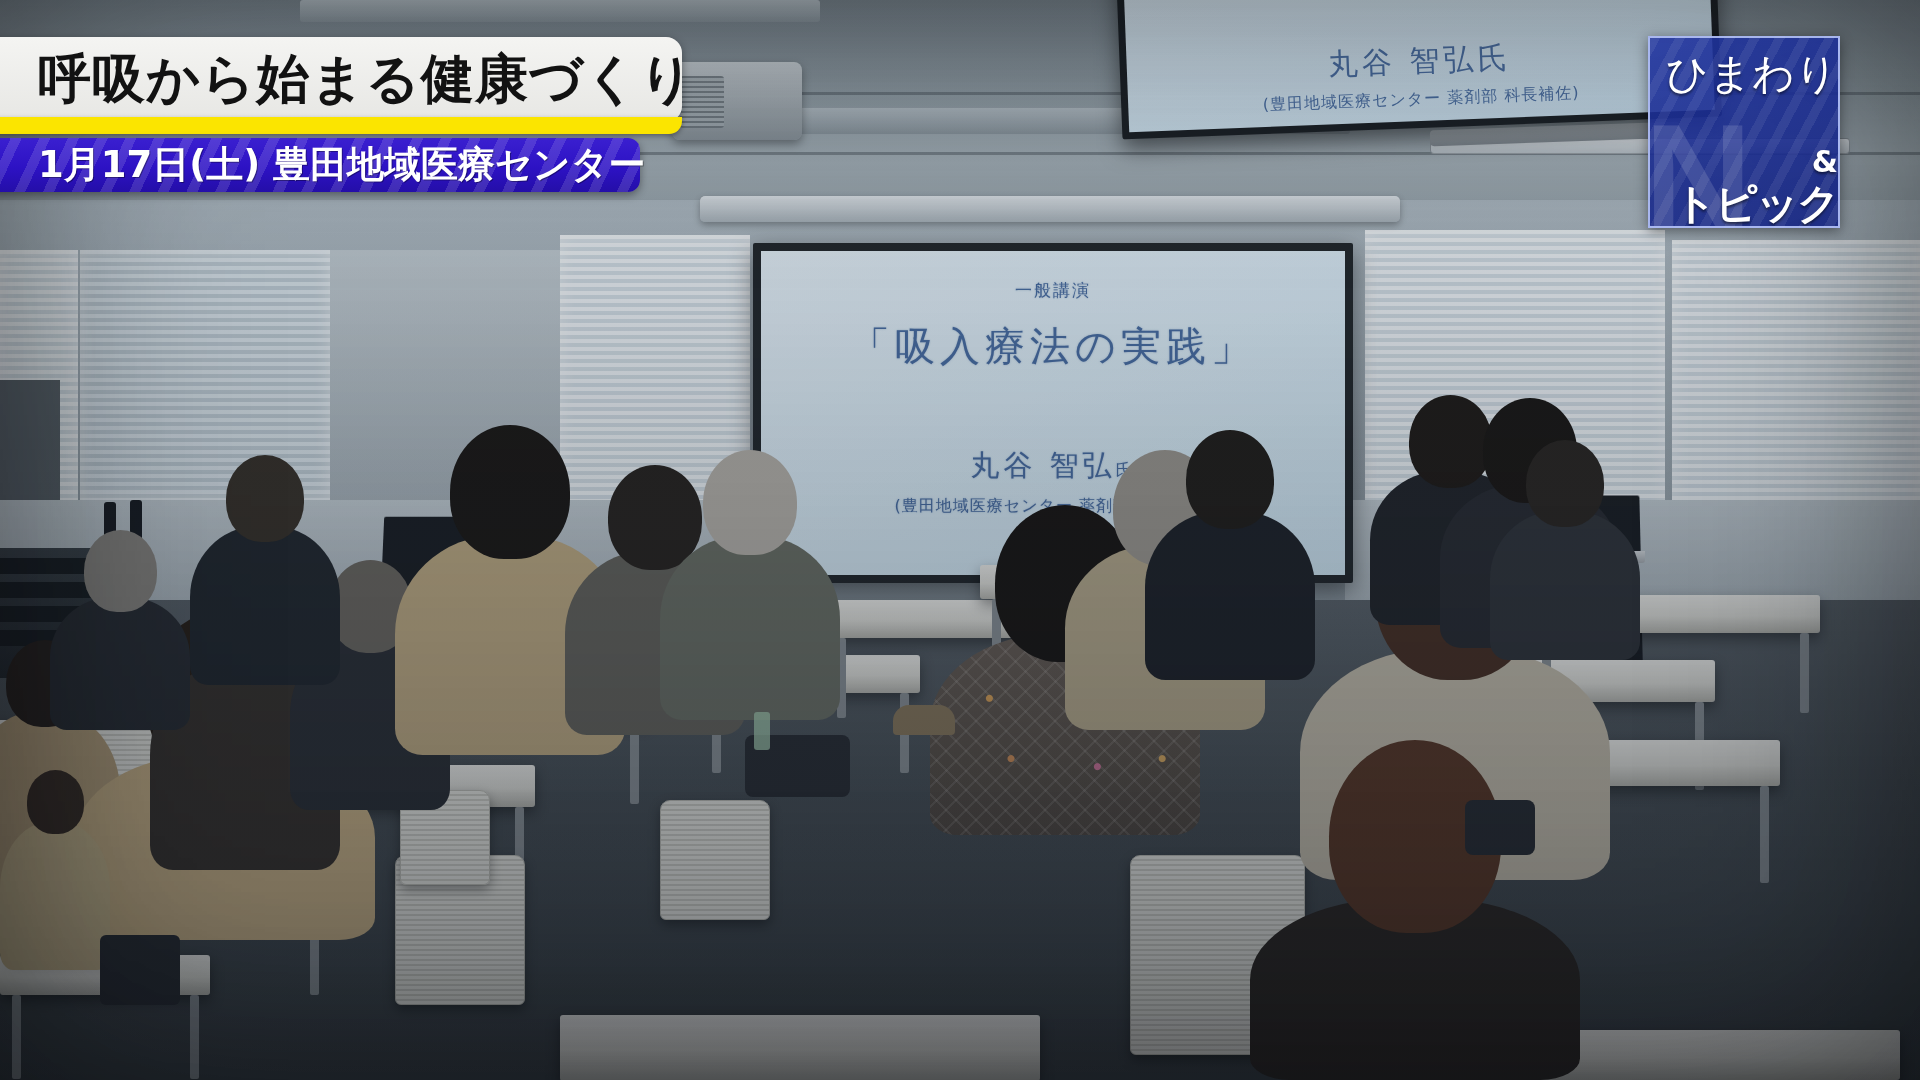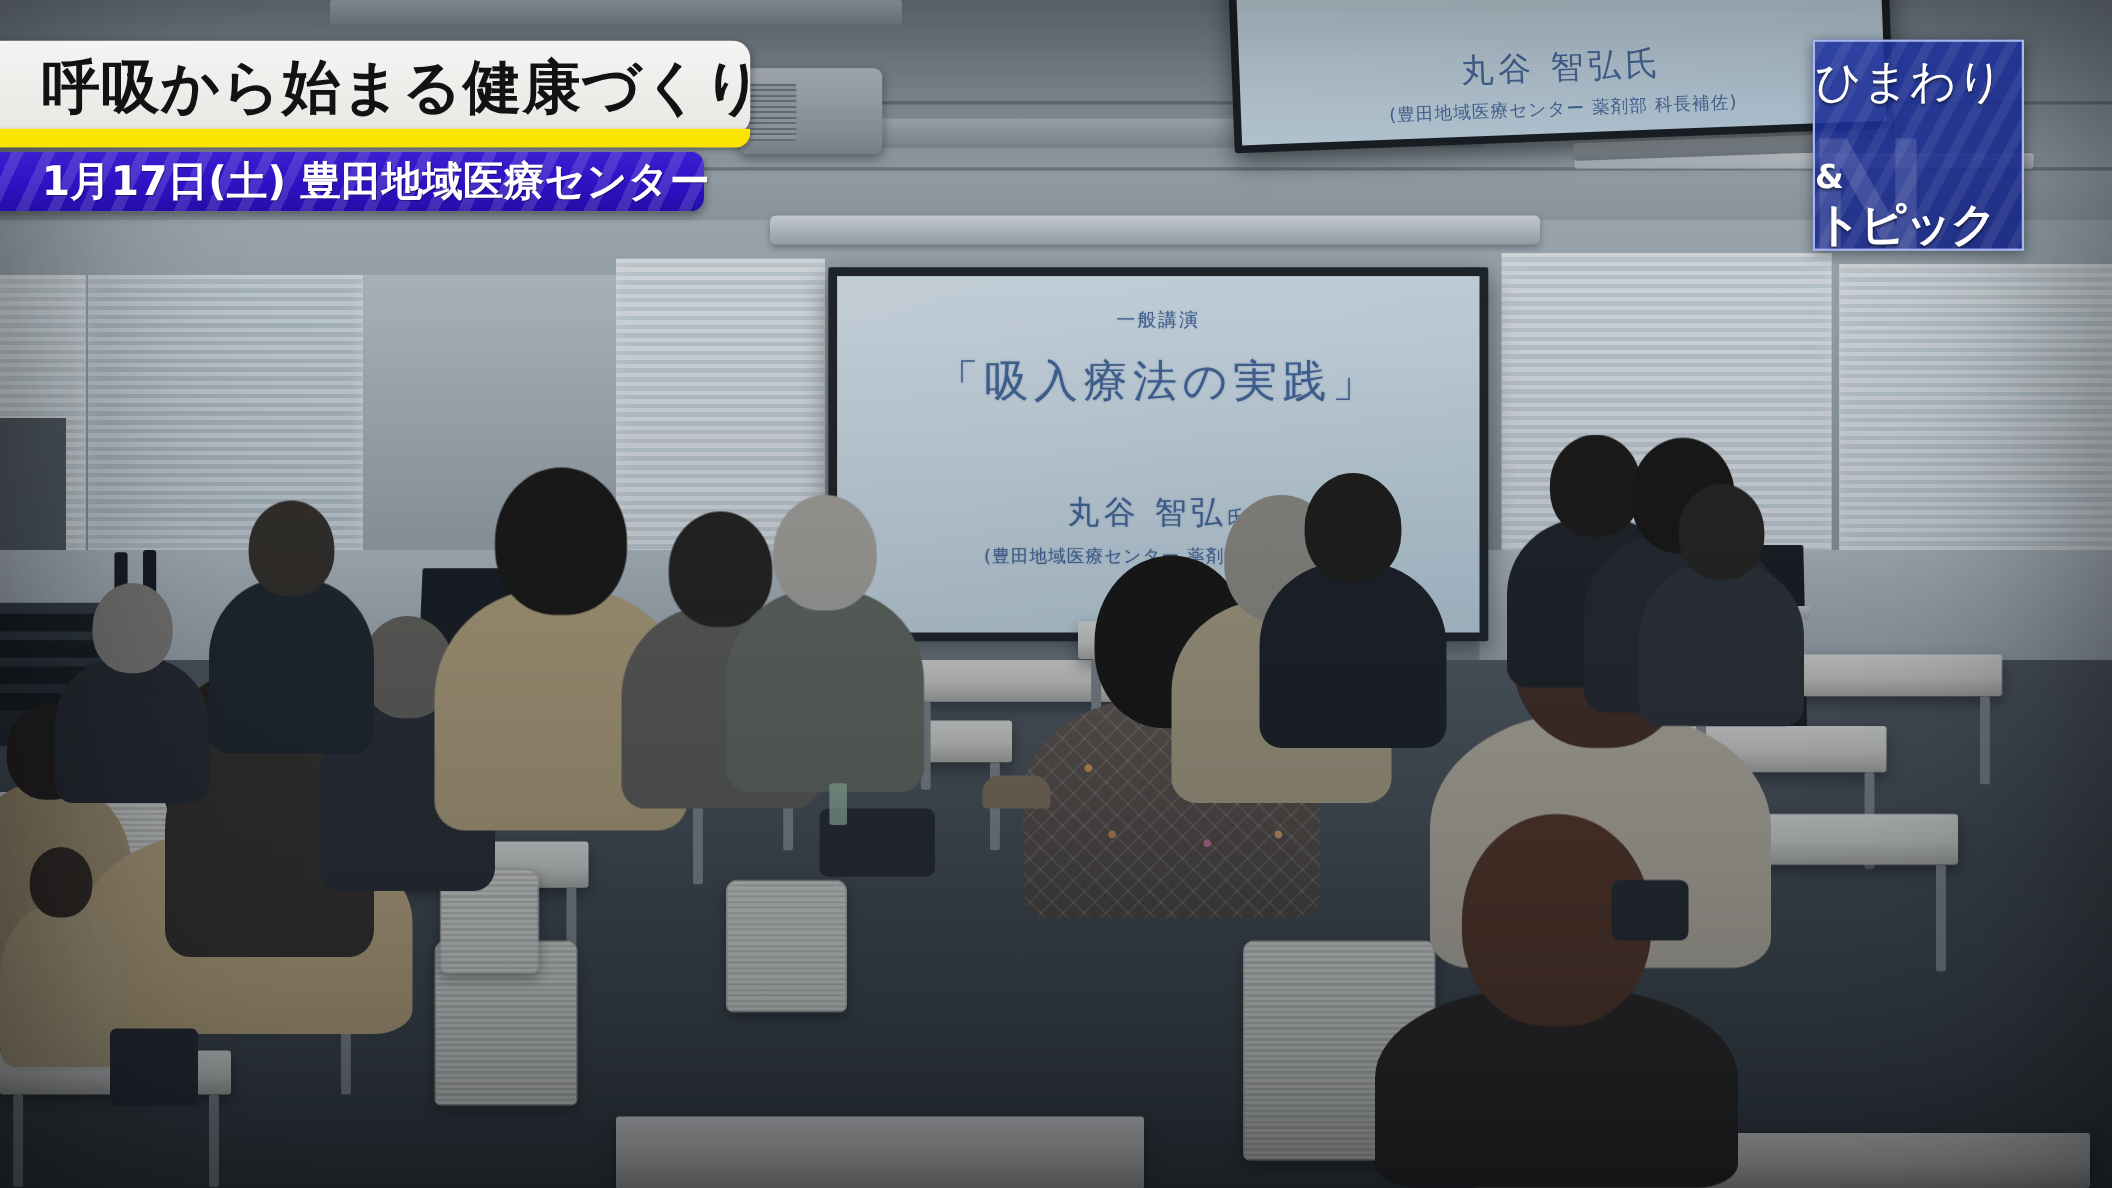--- a/index.html
+++ b/index.html
@@ -165,21 +165,21 @@
   .logo-box { position:absolute; left:1648px; top:36px; width:192px; height:192px;
               background:
                 repeating-linear-gradient(118deg, rgba(255,255,255,.07) 0 9px, rgba(255,255,255,0) 9px 22px),
                 linear-gradient(160deg, rgba(32,52,160,.88) 0%, rgba(20,36,130,.90) 100%);
               border:2px solid rgba(190,205,255,.85);
               box-shadow:0 3px 12px rgba(0,0,0,.45);
               overflow:hidden; }
   .logo-n { position:absolute; left:-6px; top:64px; font-size:150px; font-weight:bold;
             color:rgba(255,255,255,.13); font-family:"Liberation Sans",sans-serif;
             letter-spacing:-6px; line-height:1; }
-  .logo-l { position:absolute; width:100%; text-align:left; color:#ffffff;
+  .logo-l { position:absolute; width:100%; text-align:right; color:#ffffff;
             font-family:"DejaVu Sans","Liberation Sans",sans-serif; font-weight:bold;
             text-shadow:0 2px 3px rgba(0,0,0,.55); }
   .logo-l1 { top:8px;   font-size:42px; letter-spacing:0px; font-weight:normal; }
   .logo-l2 { top:58px;  font-size:40px; letter-spacing:-1px; }
   .logo-l3 { top:106px; font-size:30px; }
   .logo-l4 { top:138px; font-size:42px; letter-spacing:-2px; }
 </style>
 </head>
 <body>
 

